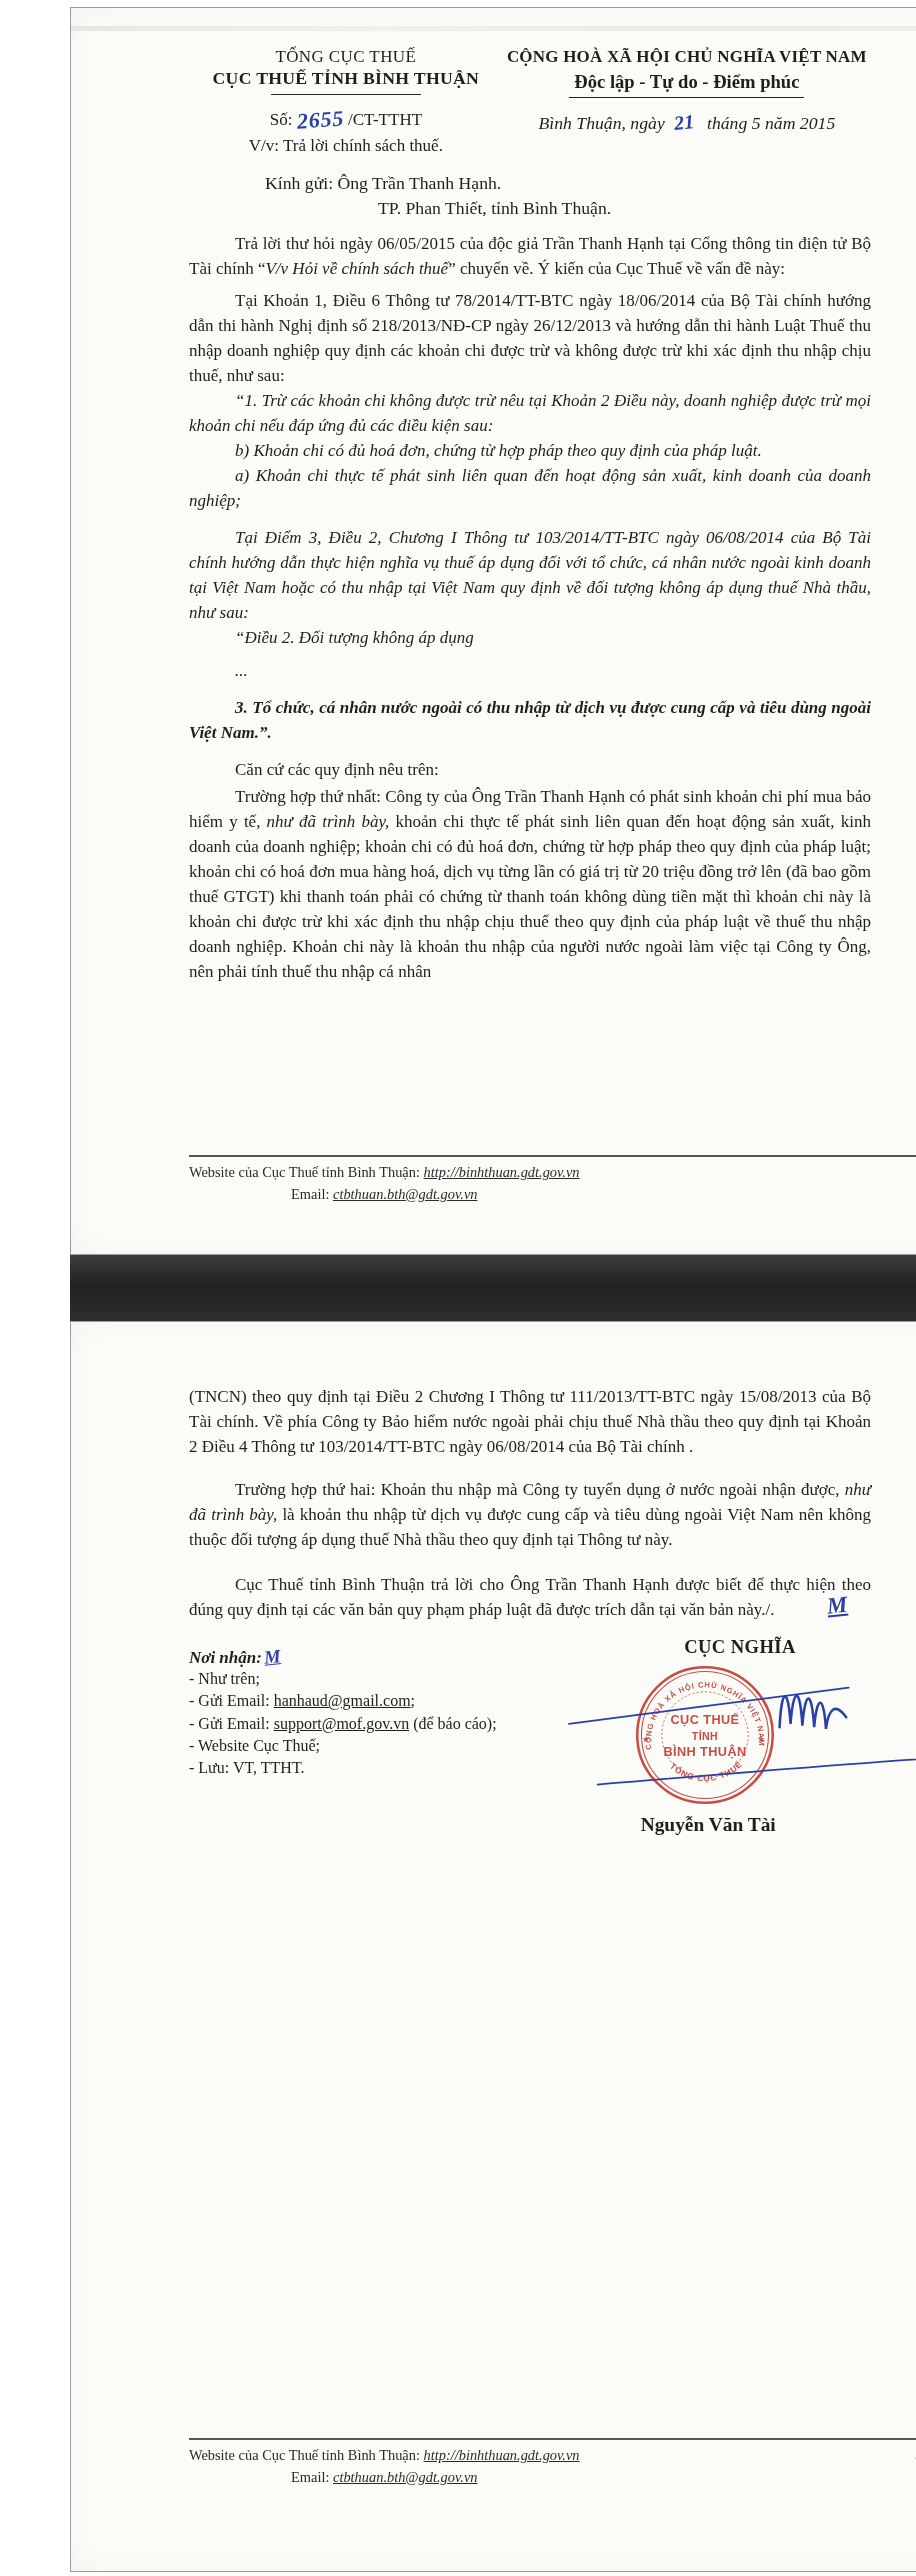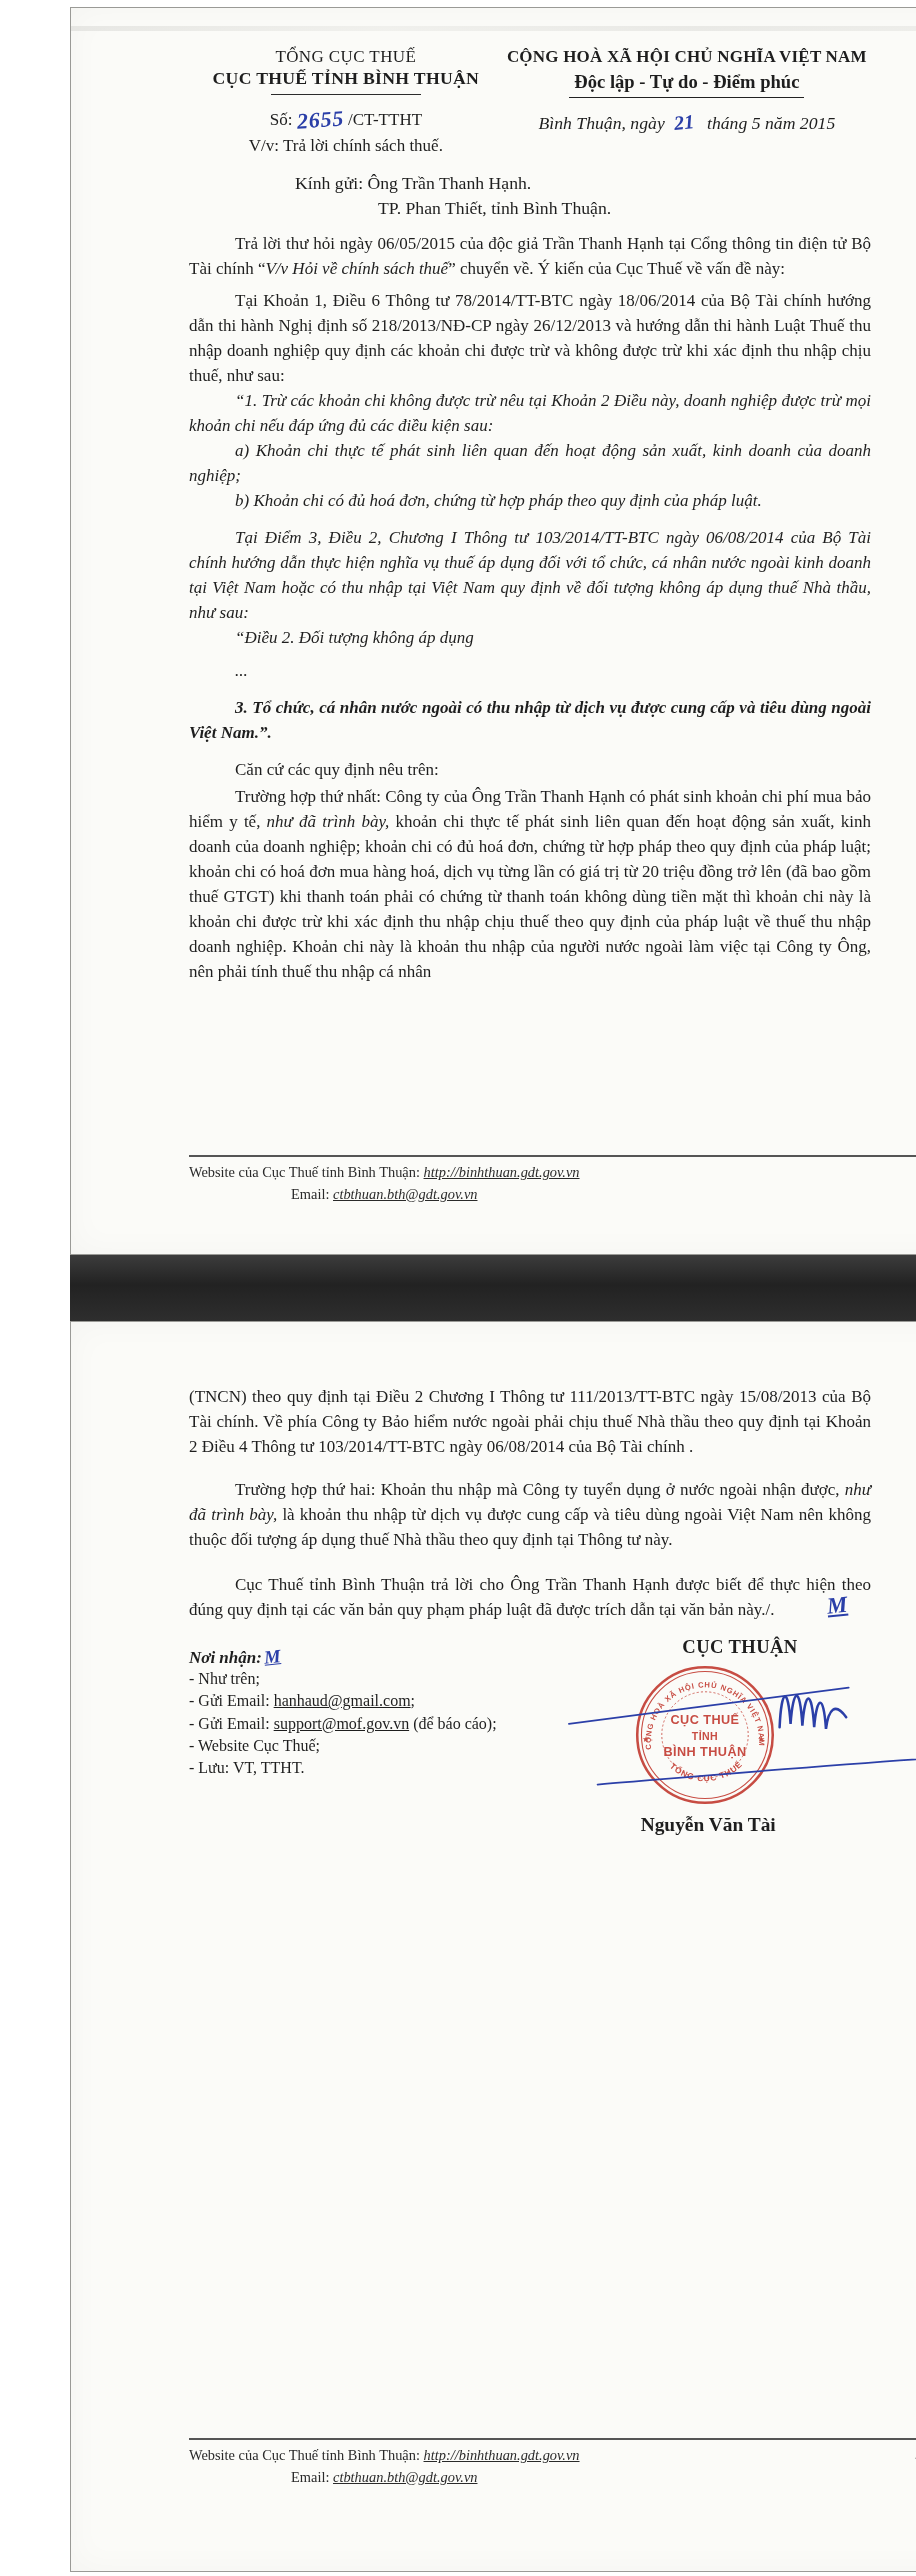--- a/index.html
+++ b/index.html
@@ -30,21 +30,21 @@
   .hw-no { font-size:22px; letter-spacing:0.8px; display:inline-block; transform:rotate(-4deg); position:relative; top:1.7px; }
   .doc-subject { font-size:17px; margin-top:5px; }
   .country { font-size:17px; font-weight:bold; letter-spacing:0.2px; }
   .motto { display:inline-block; font-size:18.6px; font-weight:bold; border-bottom:1.7px solid #222;
            padding:0 5px 4.2px; margin-top:4.2px; }
   .date-line { font-size:17.7px; font-style:italic; margin-top:12.7px; }
   .hw-day { font-size:20px; margin:0 8.4px 0 5px; display:inline-block; transform:rotate(-6deg); }
 
   
   .recipient { margin-top:15px; font-size:17.7px; line-height:25px; }
-  .recipient .r1 { margin-left:106px; }
+  .recipient .r1 { margin-left:76px; }
   .recipient .r2, .recipient .r3 { margin-left:189px; }
 
   
   .body-block { margin-top:10px; }
   .para { font-size:17px; line-height:25px; text-align:justify; text-indent:46px; }
   .para.noindent { text-indent:0; }
   .it { font-style:italic; }
   .ulink { text-decoration:underline; }
   .hw-mark { font-size:23px; font-weight:bold; text-decoration:underline; display:inline-block;
              transform:rotate(-6deg); margin-left:6.8px; line-height:0; }
@@ -107,22 +107,22 @@
 
     <div class="recipient">
       <div class="r1">Kính gửi: Ông Trần Thanh Hạnh.</div>
       <div class="r3">TP. Phan Thiết, tỉnh Bình Thuận.</div>
     </div>
 
     <div class="body-block">
         <p class="para"><span>Trả lời thư hỏi ngày 06/05/2015 của độc giả Trần Thanh Hạnh tại Cổng thông tin điện tử Bộ Tài chính “</span><span class="it">V/v Hỏi về chính sách thuế</span><span>” chuyển về. Ý kiến của Cục Thuế về vấn đề này:</span></p>
         <p class="para" style="margin-top: 6.8px;"><span>Tại Khoản 1, Điều 6 Thông tư 78/2014/TT-BTC ngày 18/06/2014 của Bộ Tài chính hướng dẫn thi hành Nghị định số 218/2013/NĐ-CP ngày 26/12/2013 và hướng dẫn thi hành Luật Thuế thu nhập doanh nghiệp quy định các khoản chi được trừ và không được trừ khi xác định thu nhập chịu thuế, như sau:</span></p>
         <p class="para"><span class="it">“1. Trừ các khoản chi không được trừ nêu tại Khoản 2 Điều này, doanh nghiệp được trừ mọi khoản chi nếu đáp ứng đủ các điều kiện sau:</span></p>
+        <p class="para"><span class="it">b) Khoản chi có đủ hoá đơn, chứng từ hợp pháp theo quy định của pháp luật.</span></p>
         <p class="para"><span class="it">a) Khoản chi thực tế phát sinh liên quan đến hoạt động sản xuất, kinh doanh của doanh nghiệp;</span></p>
-        <p class="para"><span class="it">b) Khoản chi có đủ hoá đơn, chứng từ hợp pháp theo quy định của pháp luật.</span></p>
         <p class="para" style="margin-top: 11.8px; font-style: italic;"><span>Tại Điểm 3, Điều 2, Chương I Thông tư 103/2014/TT-BTC ngày 06/08/2014 của Bộ Tài chính hướng dẫn thực hiện nghĩa vụ thuế áp dụng đối với tổ chức, cá nhân nước ngoài kinh doanh tại Việt Nam hoặc có thu nhập tại Việt Nam quy định về đối tượng không áp dụng thuế Nhà thầu, như sau:</span></p>
         <p class="para"><span class="it">“Điều 2. Đối tượng không áp dụng</span></p>
         <p class="para" style="margin-top: 8.4px;"><span class="it">...</span></p>
         <p class="para" style="margin-top: 12px; font-weight: bold;"><span class="it">3. Tổ chức, cá nhân nước ngoài có thu nhập từ dịch vụ được cung cấp và tiêu dùng ngoài Việt Nam.”.</span></p>
         <p class="para" style="margin-top: 11.8px;"><span>Căn cứ các quy định nêu trên:</span></p>
         <p class="para" style="margin-top: 1.7px;"><span>Trường hợp thứ nhất: Công ty của Ông Trần Thanh Hạnh có phát sinh khoản chi phí mua bảo hiểm y tế, </span><span class="it">như đã trình bày,</span><span> khoản chi thực tế phát sinh liên quan đến hoạt động sản xuất, kinh doanh của doanh nghiệp; khoản chi có đủ hoá đơn, chứng từ hợp pháp theo quy định của pháp luật; khoản chi có hoá đơn mua hàng hoá, dịch vụ từng lần có giá trị từ 20 triệu đồng trở lên (đã bao gồm thuế GTGT) khi thanh toán phải có chứng từ thanh toán không dùng tiền mặt thì khoản chi này là khoản chi được trừ khi xác định thu nhập chịu thuế theo quy định của pháp luật về thuế thu nhập doanh nghiệp. Khoản chi này là khoản thu nhập của người nước ngoài làm việc tại Công ty Ông, nên phải tính thuế thu nhập cá nhân</span></p>
       </div>
 
     <div class="footer footer-p1">
       <div class="footer-rule"></div>
@@ -152,21 +152,21 @@
         <div>
             <p class="para nn-item noindent"><span>- Như trên;</span></p>
             <p class="para nn-item noindent"><span>- Gửi Email: </span><span class="ulink">hanhaud@gmail.com</span><span>;</span></p>
             <p class="para nn-item noindent"><span>- Gửi Email: </span><span class="ulink">support@mof.gov.vn</span><span> (để báo cáo);</span></p>
             <p class="para nn-item noindent"><span>- Website Cục Thuế;</span></p>
             <p class="para nn-item noindent"><span>- Lưu: VT, TTHT.</span></p>
           </div>
       </div>
 
       <div class="sig-col">
-        <div class="sig-title">CỤC THUẬN</div>
+        <div class="sig-title">CỤC NGHĨA</div>
         <div class="stamp-wrap">
           <svg class="stamp" viewBox="0 0 170 170">
             <circle cx="85" cy="85" r="80" fill="none" stroke="#c23a30" stroke-width="3"></circle>
             <circle cx="85" cy="85" r="75" fill="none" stroke="#c23a30" stroke-width="1.3"></circle>
             <circle cx="85" cy="85" r="51" fill="none" stroke="#c23a30" stroke-width="1" stroke-dasharray="2.5 2.5"></circle>
             <defs>
               <path id="arcTop" d="M 22,104 A 64,64 0 1 1 148,104"></path>
               <path id="arcBot" d="M 34,112 A 61,61 0 0 0 136,112"></path>
             </defs>
             <text font-size="9" letter-spacing="1"><textPath href="#arcTop" startOffset="2">CỘNG HOÀ XÃ HỘI CHỦ NGHĨA VIỆT NAM</textPath></text>

